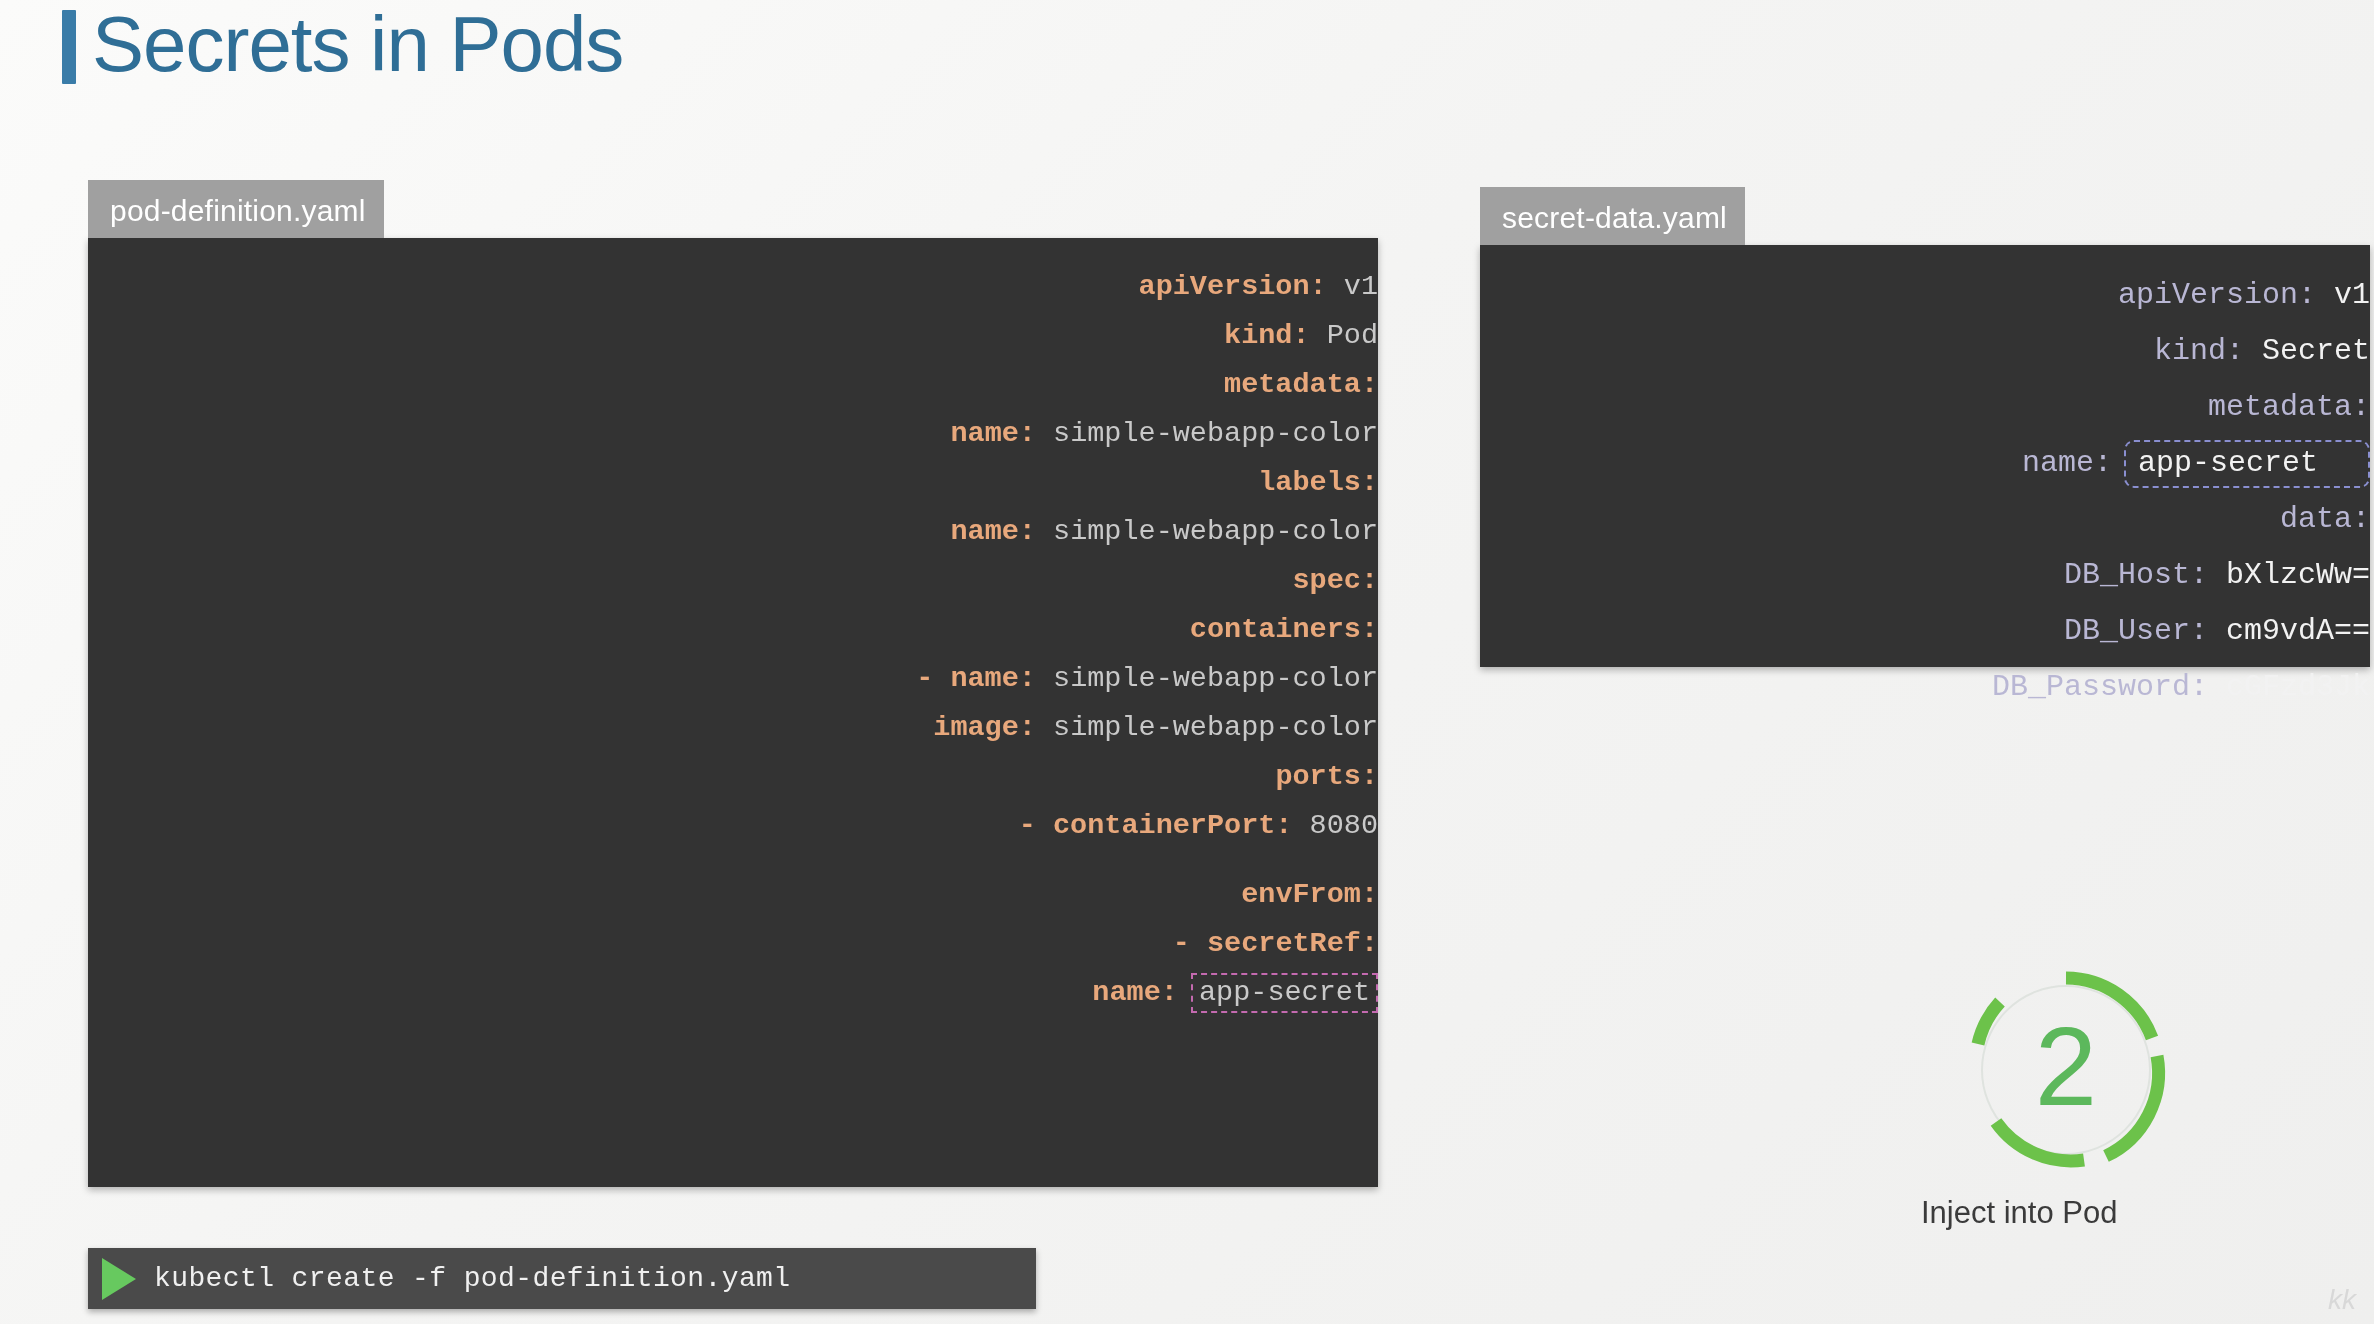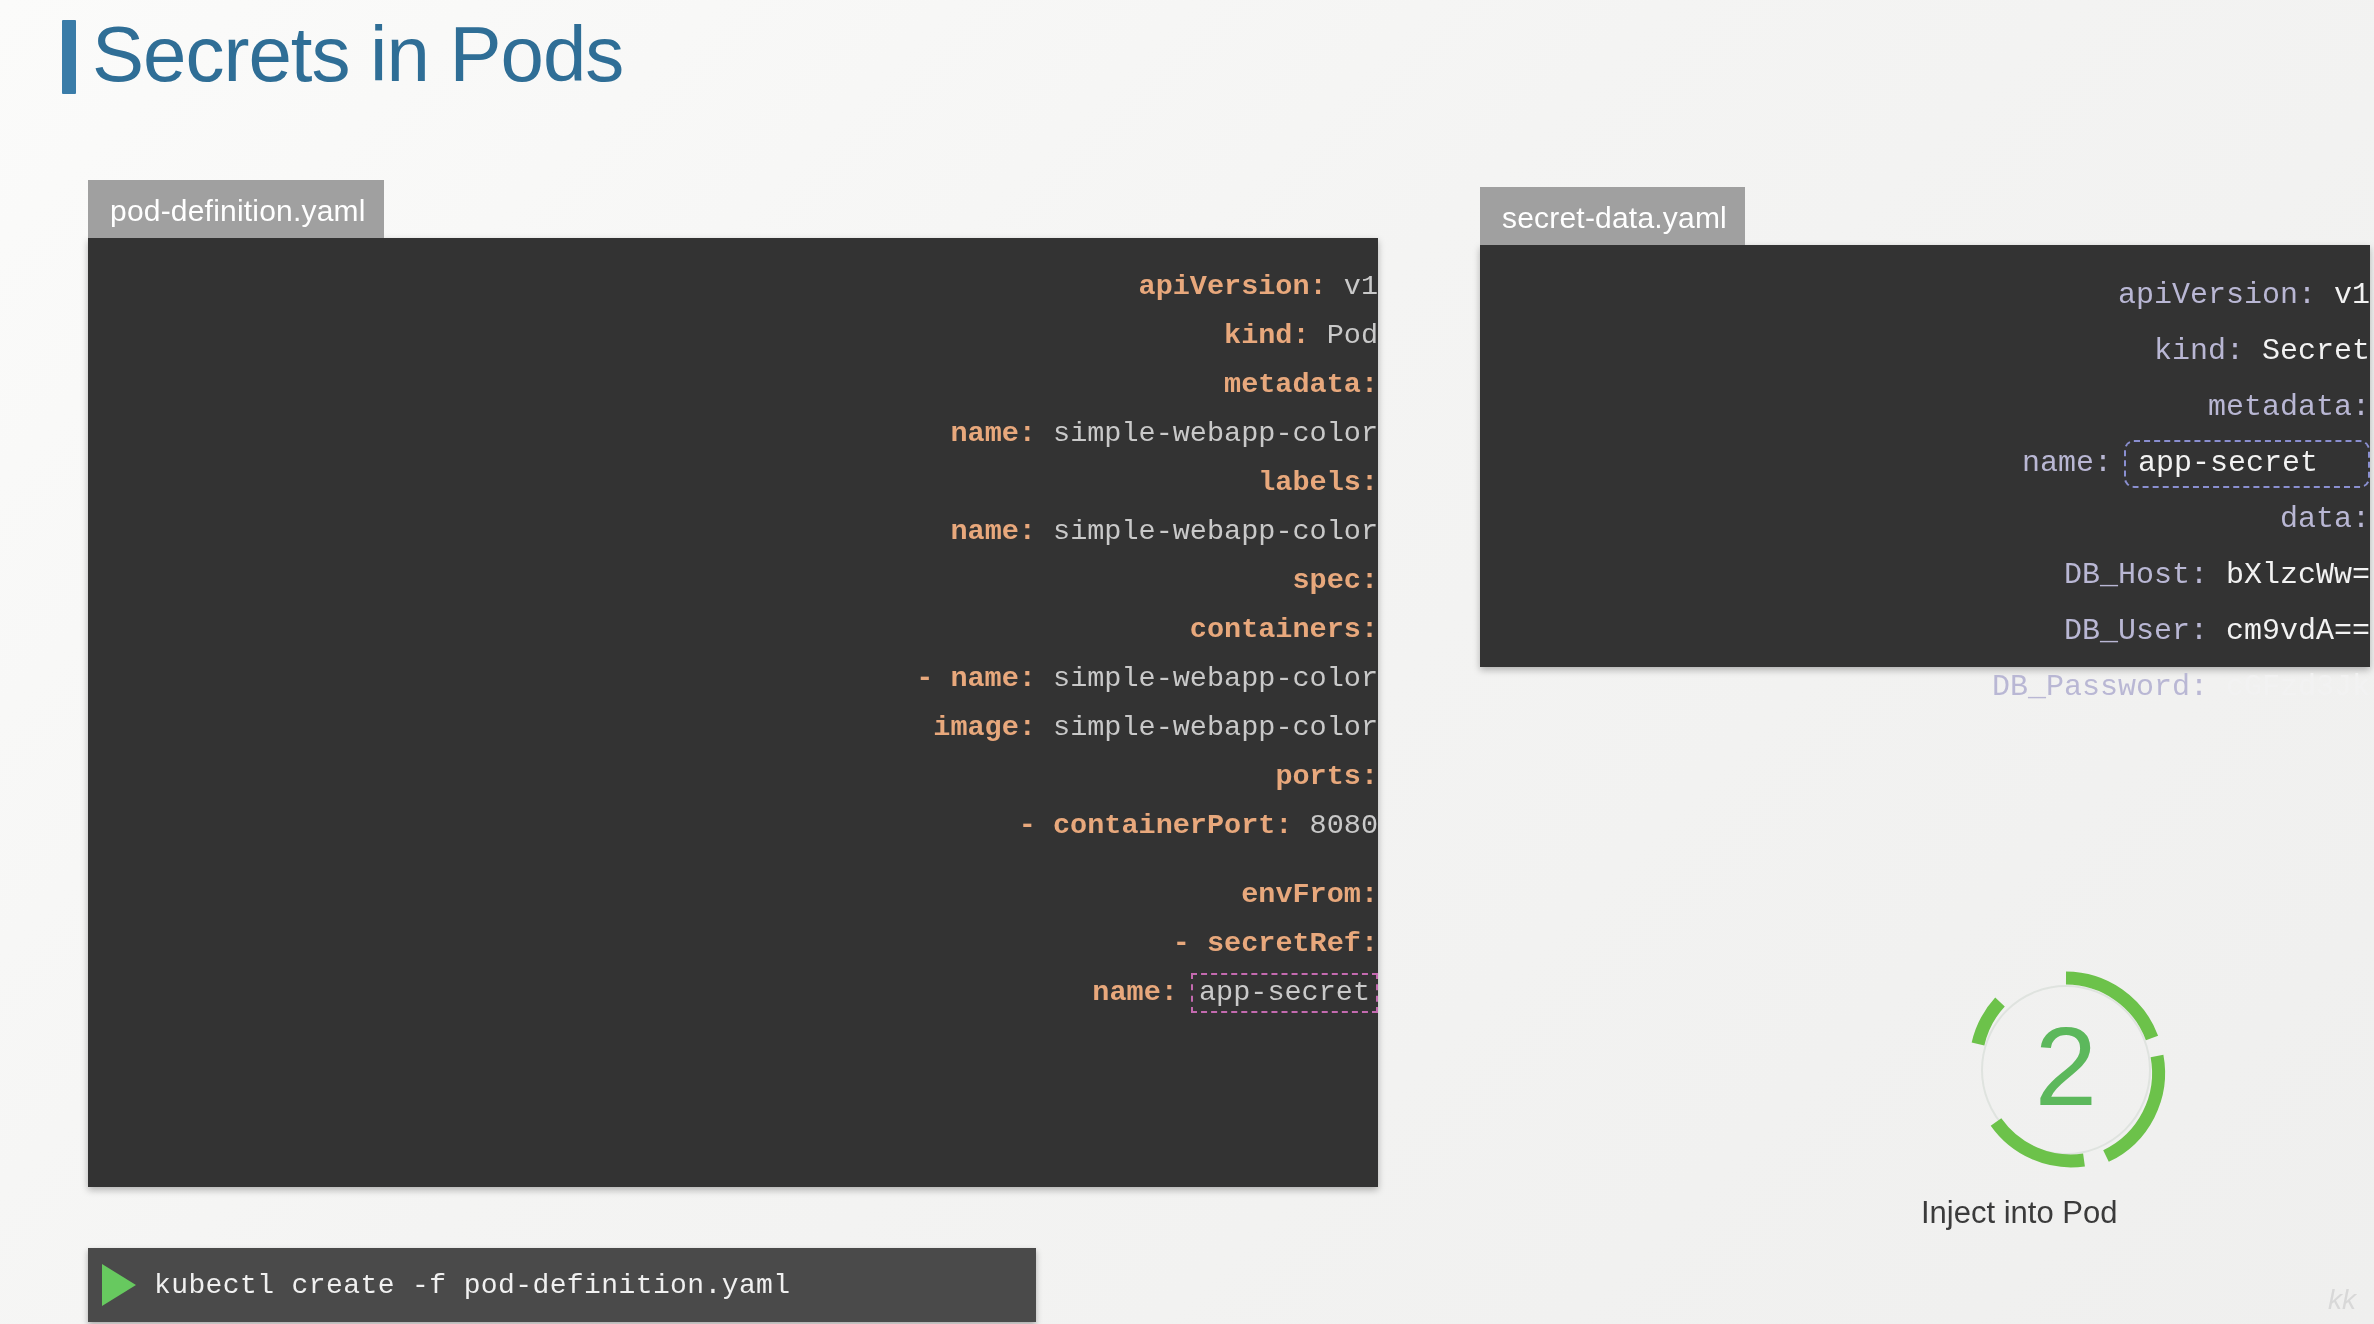--- a/index.html
+++ b/index.html
@@ -13,21 +13,21 @@
     position: relative;
     overflow: hidden;
     font-family: "Liberation Sans", sans-serif;
     background: linear-gradient(135deg, #fbfbfa 0%, #f4f4f3 45%, #efefee 100%);
   }
 
   
   #slide-title {
     position: absolute;
     left: 62px;
-    top: 14px;
+    top: 4px;
     display: flex;
     align-items: center;
     gap: 16px;
   }
   #title-accent {
     width: 14px;
     height: 74px;
     background: #3a7ca8;
     border-radius: 1px;
     margin-top: 6px;
@@ -126,21 +126,21 @@
     color: #3b3b3b;
     font-weight: 500;
   }
 
   
   #terminal-bar {
     position: absolute;
     left: 88px;
     top: 1248px;
     width: 948px;
-    height: 74px;
+    height: 61px;
     background: #4a4a4a;
     box-shadow: 0 3px 6px rgba(0,0,0,0.3);
     display: flex;
     align-items: center;
     padding-left: 14px;
     box-sizing: border-box;
   }
   #terminal-play {
     width: 0;
     height: 0;

